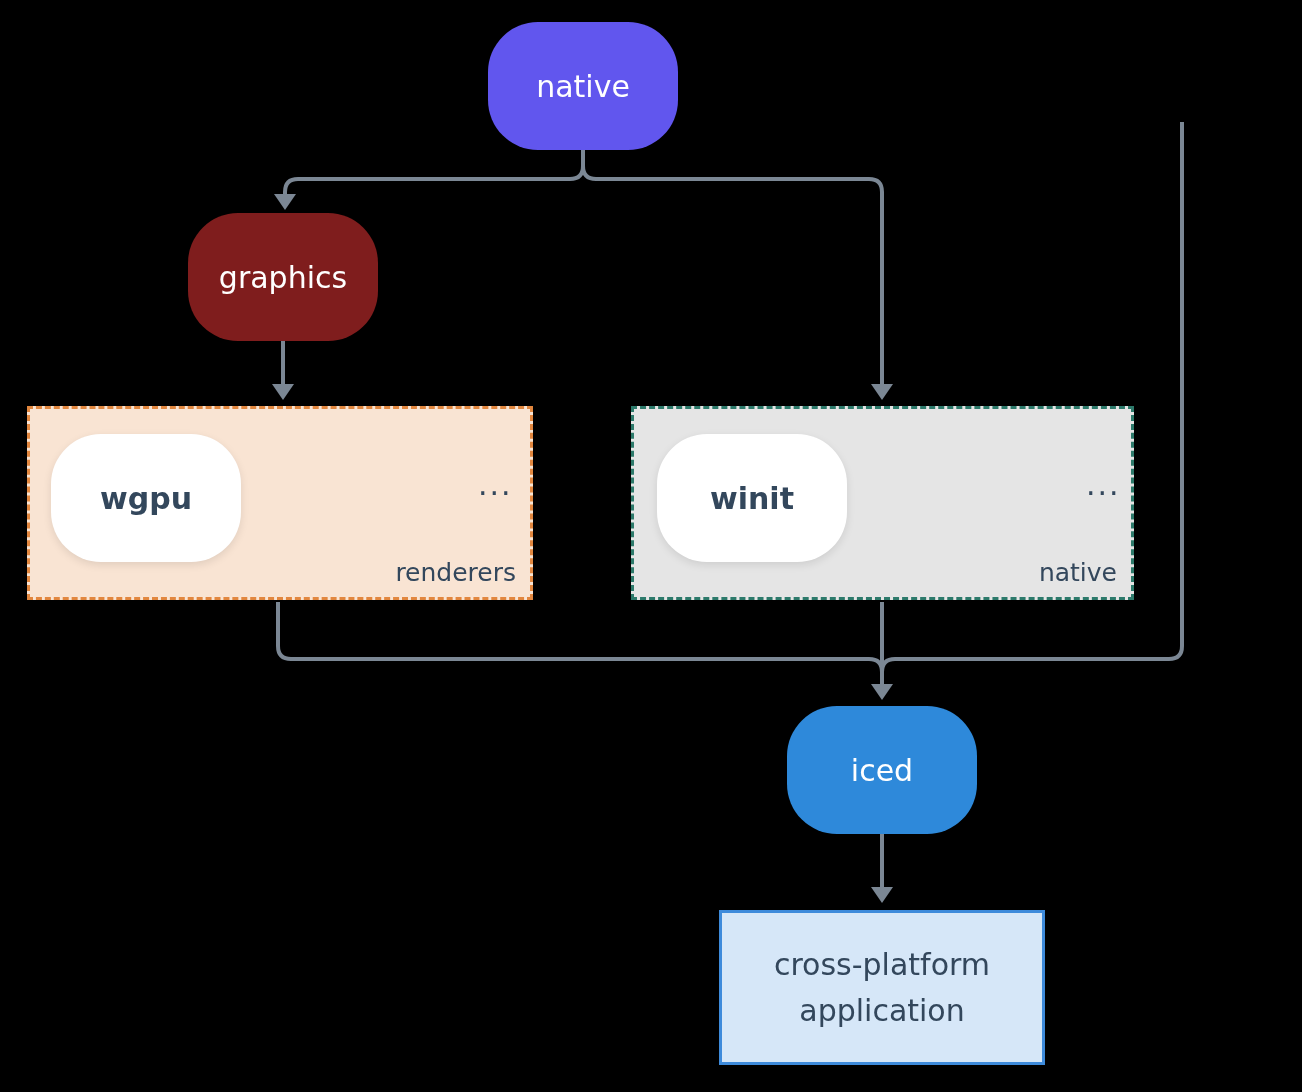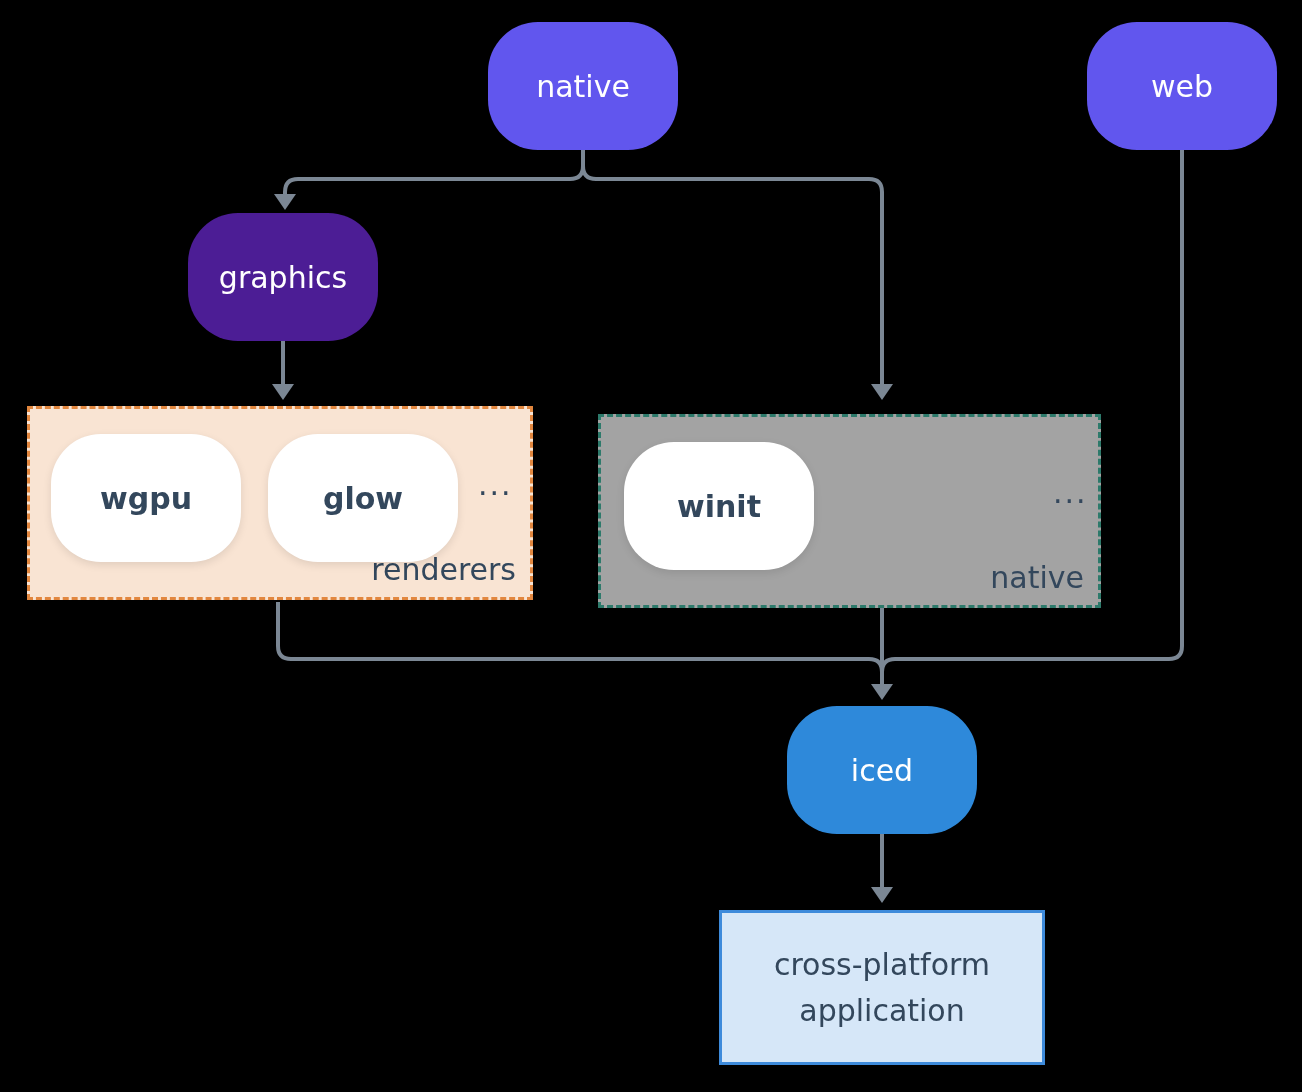--- a/index.html
+++ b/index.html
@@ -27,51 +27,50 @@
     height: 128px;
     border-radius: 50px;
     display: flex;
     align-items: center;
     justify-content: center;
     font-size: 30px;
     z-index: 2;
     box-sizing: border-box;
   }
   .pill.purple { background: #6156ee; color: #ffffff; }
-  .pill.orange { background: #4c1d95; color: #ffffff; text-align: center; }
+  .pill.orange { background: #7f1d1d; color: #ffffff; text-align: center; }
   .pill.blue   { background: #2e89da; color: #ffffff; }
   .pill.white  {
     background: #ffffff;
     color: #33475c;
     box-shadow: 0 3px 8px rgba(0,0,0,0.10);
   }
   .group-box {
     position: absolute;
     box-sizing: border-box;
     z-index: 2;
   }
   .group-box.renderers {
     left: 27px; top: 406px;
     width: 506px; height: 194px;
     background: #f9e4d3;
     border: 3px dashed #e2873f;
   }
   .group-box.shells {
-    left: 598px; top: 406px;
+    left: 631px; top: 406px;
     width: 503px; height: 194px;
-    background: #a3a3a3;
+    background: #e5e5e5;
     border: 3px dashed #2d7a6b;
-    margin-top: 8px;
   }
   .group-box .pill { z-index: 3; font-weight: bold; }
   .group-label {
     position: absolute;
     right: 14px;
     bottom: 10px;
-    font-size: 30px;
+    font-size: 25px;
     color: #33475c;
   }
   .ellipsis {
     position: absolute;
     top: 28px;
     height: 94px;
     display: flex;
     align-items: center;
     font-size: 30px;
     color: #33475c;
@@ -123,34 +122,28 @@
       <polygon points="272,384 294,384 283,400"></polygon>
       <polygon points="871,684 893,684 882,700"></polygon>
       <polygon points="871,887 893,887 882,903"></polygon>
     </g>
   </svg>
 
   <div class="pill purple" style="left:488px; top:22px;">
     <span>native</span>
   </div>
 
-  <div class="pill purple" style="left:1087px; top:22px;">
-    <span>web</span>
-  </div>
 
   <div class="pill orange" style="left:188px; top:213px;">
     <span>graphics</span>
   </div>
 
   <div class="group-box renderers">
     <div class="pill white" style="left:21px; top:25px;">
       <span>wgpu</span>
-    </div>
-    <div class="pill white" style="left:238px; top:25px;">
-      <span>glow</span>
     </div>
     <div class="ellipsis" style="left:448px;">...</div>
     <div class="group-label">renderers</div>
   </div>
 
   <div class="group-box shells">
     <div class="pill white" style="left:23px; top:25px;">
       <span>winit</span>
     </div>
     <div class="ellipsis" style="left:452px;">...</div>

